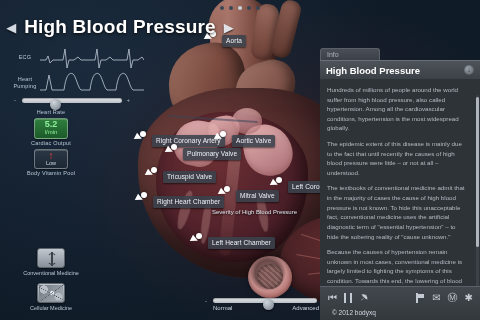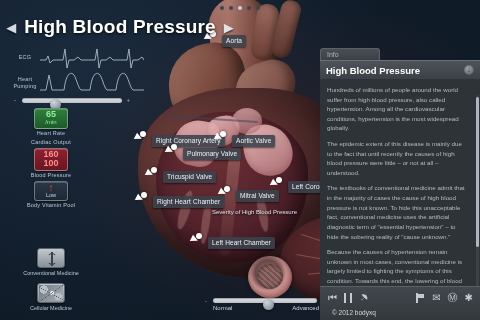--- a/index.html
+++ b/index.html
@@ -366,38 +366,31 @@
     <span class="slider-minus">-</span>
     <div class="slider-track">
       <div class="slider-knob" id="wave-knob" style="left: 28%;"></div>
     </div>
     <span class="slider-plus">+</span>
   </div>
 
   <div id="readouts">
 
     <div class="readout">
+      <div class="readout-caption">Heart Rate</div>
+    </div>
+
+    <div class="readout">
       <div class="readout-box green">
-        <div class="rb-main">65</div>
-        <div class="rb-sub">/min</div>
+        <div class="rb-main">5.2</div>
+        <div class="rb-sub">l/min</div>
       </div>
-      <div class="readout-caption">Heart Rate</div>
-    </div>
-
-    <div class="readout">
       <div class="readout-caption">Cardiac Output</div>
     </div>
 
-    <div class="readout">
-      <div class="readout-box red">
-        <div class="rb-main">160</div>
-        <div class="rb-main">100</div>
-      </div>
-      <div class="readout-caption">Blood Pressure</div>
-    </div>
 
     <div class="readout">
       <div class="readout-box gray">
         <div class="vit-arrow">↑</div>
         <div class="vit-low">Low</div>
       </div>
       <div class="readout-caption">Body Vitamin Pool</div>
     </div>
   </div>
 

